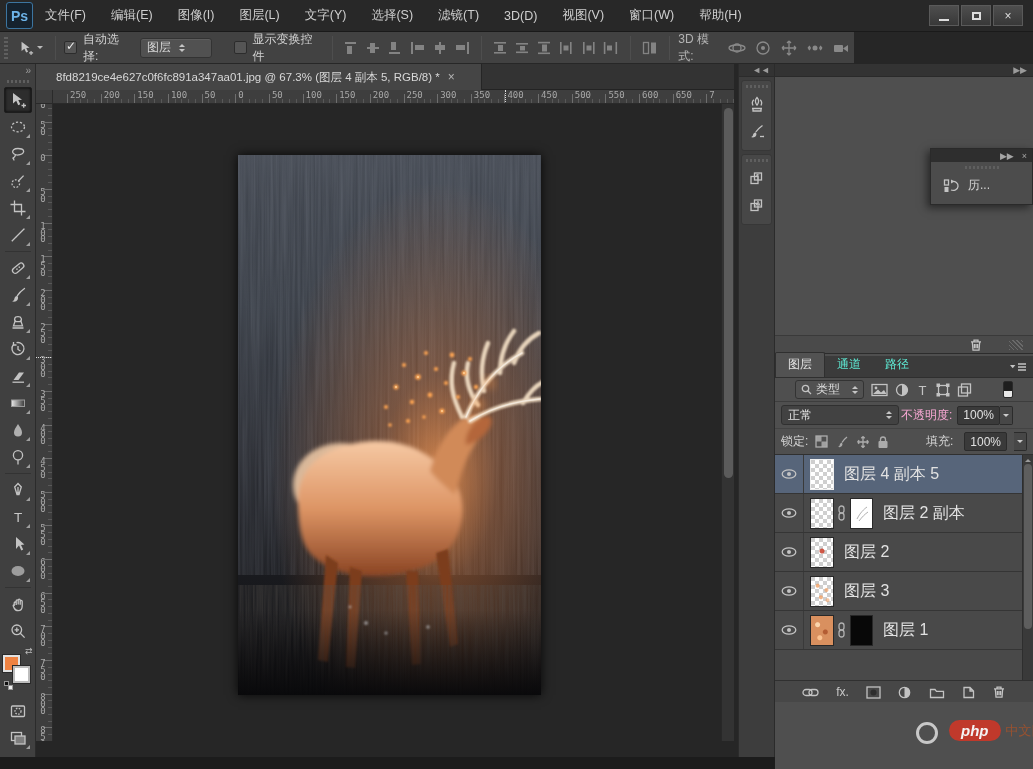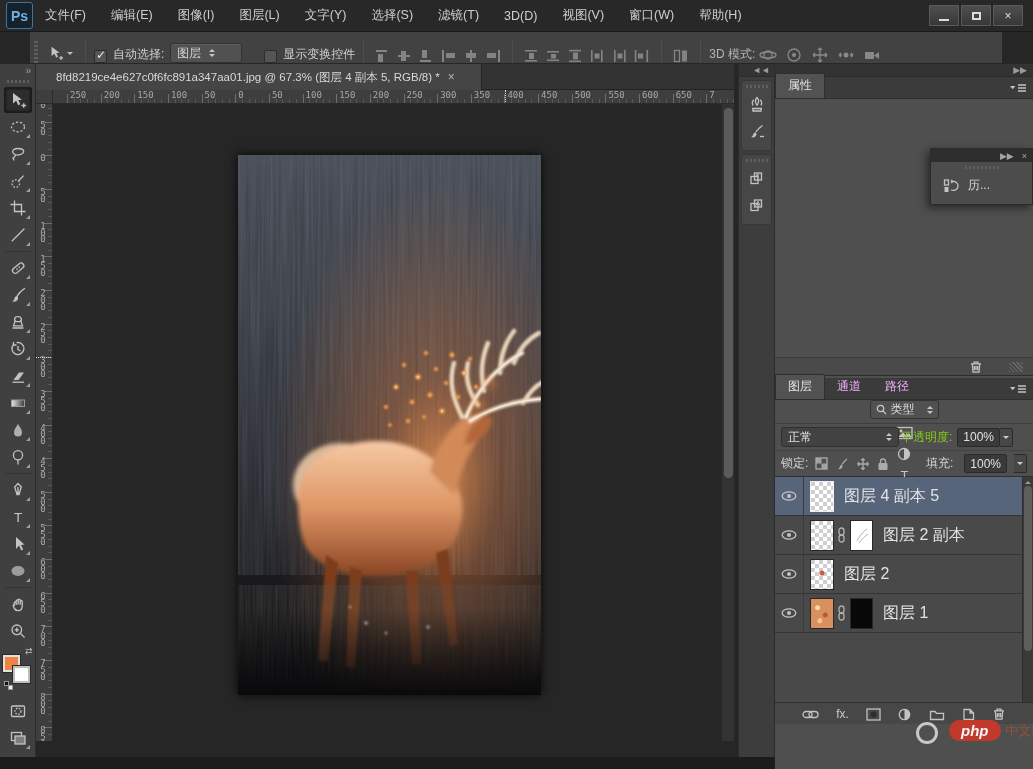--- a/index.html
+++ b/index.html
@@ -13,21 +13,21 @@
   
   #titlebar{left:0;top:0;width:1033px;height:32px;background:#282828;border-bottom:1px solid #1a1a1a;display:flex;align-items:center;}
   #pslogo{width:27px;height:27px;margin:0 12px 0 6px;background:#15222e;border:1px solid #3c75a0;border-radius:3px;color:#6db3e8;font-weight:bold;font-size:14px;display:flex;align-items:center;justify-content:center;}
   .menu-item{margin-right:25px;color:#cfcfcf;font-size:12.5px;cursor:default;white-space:nowrap;}
   #wincontrols{position:absolute;right:10px;top:5px;display:flex;}
   .winbtn{width:30px;height:21px;background:linear-gradient(#4e4e4e,#383838);border:1px solid #5a5a5a;display:flex;align-items:center;justify-content:center;margin-left:2px;color:#ddd;font-size:12px;}
   .win-min i{display:block;width:10px;height:2px;background:#ddd;margin-top:8px;}
   .win-max i{display:block;width:9px;height:8px;border:2px solid #ddd;}
 
   
-  #optionsbar{left:0;top:32px;width:972px;height:32px;background:#424242;border-bottom:1px solid #272727;display:flex;align-items:flex-end;margin-left:30px;}
+  #optionsbar{left:0;top:32px;width:854px;height:32px;background:#424242;border-bottom:1px solid #272727;display:flex;align-items:center;}
   .grip-v{width:4px;height:22px;margin:0 6px 0 4px;background:repeating-linear-gradient(180deg,#5f5f5f 0 2px,transparent 2px 4px);}
   .opt-sep{width:1px;height:24px;background:#323232;border-right:1px solid #4e4e4e;margin:0 8px;}
   .opt-tool{display:flex;align-items:center;padding:2px 4px;}
   .caret{width:0;height:0;border:3.5px solid transparent;border-top-color:#bbb;margin:3px 0 0 3px;}
   .checkbox{width:13px;height:13px;background:#555;border:1px solid #2c2c2c;border-radius:2px;margin-right:6px;position:relative;}
   .checkbox.on::after{content:"✓";position:absolute;left:1px;top:-3px;color:#eee;font-size:12px;}
   .pselect{display:flex;align-items:center;background:#515151;border:1px solid #333;border-radius:3px;box-shadow:inset 0 1px rgba(255,255,255,.07);padding:2px 6px;margin-left:6px;height:20px;}
   .updown{display:flex;flex-direction:column;margin-left:8px;}
   .updown i{width:0;height:0;border:3px solid transparent;}
   .updown i:first-child{border-bottom-color:#c5c5c5;margin-bottom:1px;}
@@ -87,37 +87,37 @@
   
   #dockstrip{left:738px;top:64px;width:37px;height:693px;background:#3d3d3d;border-left:1px solid #2b2b2b;border-right:1px solid #2b2b2b;}
   #dock-collapse{height:13px;background:#333;text-align:right;color:#9b9b9b;font-size:9px;line-height:12px;padding-right:4px;border-bottom:1px solid #2b2b2b;}
   .dockgroup{margin:3px 2px;background:#474747;border:1px solid #373737;border-radius:3px;padding:2px 0 4px;}
   .dockbtn{width:24px;height:24px;margin:3px auto;display:flex;align-items:center;justify-content:center;}
 
   
   #rightcol{left:775px;top:64px;width:258px;height:705px;background:#4f4f4f;}
   .phead{position:relative;height:13px;background:#333;border-bottom:1px solid #2a2a2a;text-align:right;color:#9b9b9b;font-size:9px;line-height:12px;padding-right:6px;}
   .ptabs{position:relative;height:22px;background:#3b3b3b;border-bottom:1px solid #2f2f2f;display:flex;align-items:flex-end;}
-  .ptab{padding:3px 12px 4px;color:#f0abfc;font-size:12px;}
+  .ptab{padding:3px 12px 4px;color:#5eead4;font-size:12px;}
   .ptab.active{background:#525252;color:#e3e3e3;border:1px solid #2f2f2f;border-bottom:none;border-radius:2px 2px 0 0;}
   .pmenu{position:absolute;right:6px;top:6px;}
   #prop-content{height:44px;background:#525252;border-bottom:1px solid #3e3e3e;padding:12px 0 0 14px;color:#e0e0e0;font-size:12.5px;}
   #prop-empty{height:258px;background:#4f4f4f;}
   #prop-footer{height:19px;background:#4a4a4a;border-top:1px solid #3a3a3a;border-bottom:1px solid #2c2c2c;display:flex;align-items:center;justify-content:flex-end;padding-right:10px;gap:26px;}
   .grip-corner{width:14px;height:10px;background:repeating-linear-gradient(45deg,#6a6a6a 0 1px,transparent 1px 3px);}
 
   
   #history-float{position:absolute;left:930px;top:148px;width:103px;height:57px;background:#4c4c4c;border:1px solid #2a2a2a;box-shadow:-3px 3px 8px rgba(0,0,0,.5);z-index:30;}
   #history-float .fhead{height:13px;background:#2e2e2e;display:flex;justify-content:flex-end;align-items:center;gap:8px;padding:0 5px;color:#a5a5a5;font-size:9px;}
   #history-float .fbody{padding-top:2px;}
   #history-float .frow{display:flex;align-items:center;gap:7px;padding:4px 0 0 12px;color:#d5d5d5;font-size:12px;}
 
   
   #layers-tabs{margin-top:2px;}
-  #filter-row{height:24px;background:#4f4f4f;border-bottom:1px solid #3d3d3d;display:flex;align-items:center;padding:0 20px;gap:7px;flex-direction:column;}
+  #filter-row{height:24px;background:#4f4f4f;border-bottom:1px solid #3d3d3d;display:flex;align-items:center;padding:0 20px;gap:7px;}
   #type-select{display:flex;align-items:center;background:#515151;border:1px solid #333;border-radius:3px;height:19px;padding:0 5px;gap:4px;color:#ddd;}
   #filter-toggle{margin-left:auto;width:10px;height:17px;background:linear-gradient(#1e1e1e 0 60%,#e8e8e8 60%);border:1px solid #2a2a2a;border-radius:2px;}
   #blend-row{height:27px;display:flex;align-items:center;padding:0 6px;border-bottom:1px solid #434343;}
   #blend-select{display:flex;align-items:center;background:#424242;border:1px solid #303030;border-radius:3px;height:20px;width:118px;padding:0 6px;color:#e0e0e0;}
   #blend-select .updown{margin-left:auto;}
   .vbox{display:flex;align-items:center;background:#3a3a3a;border:1px solid #2b2b2b;border-radius:2px;height:19px;padding:0 5px;color:#e0e0e0;min-width:42px;justify-content:flex-end;}
   .vbtn{width:13px;height:19px;background:#474747;border:1px solid #2b2b2b;border-left:none;border-radius:0 2px 2px 0;display:flex;align-items:center;justify-content:center;}
   .vbtn i{width:0;height:0;border:3px solid transparent;border-top-color:#ccc;margin-top:3px;}
   #lock-row{height:26px;display:flex;align-items:center;padding:0 6px;border-bottom:1px solid #303030;gap:7px;}
   .lockic{opacity:.8;}
@@ -728,29 +728,20 @@
             <rect class="ic" x="6.5" y="4" width="7" height="7" fill="#474747"></rect>
             <text x="10" y="10" font-size="8" fill="#c3c3c3" text-anchor="middle">A</text>
           </svg>
         </div>
     </div>
   </div>
 
   <div id="rightcol" class="abs">
 
     <div class="phead">▶▶</div>
-    <div class="ptabs">
-      <span class="ptab active">属性</span>
-      <span class="pmenu">
-          <svg width="18" height="10" viewBox="0 0 18 10">
-            <path class="icf" d="M1 3 l2.7 3.2 L6.4 3 Z"></path>
-            <path class="ic" d="M9 2 h8 M9 5 h8 M9 8 h8"></path>
-          </svg>
-        </span>
-    </div>
     <div id="prop-empty"></div>
     <div id="prop-footer">
       <span>
           <svg width="14" height="14" viewBox="0 0 14 14">
             <path class="ic" d="M2 3.8 h10 M5 3.8 V2.2 h4 v1.6 M3.3 3.8 l.7 8.4 h6 l.7 -8.4 M5.4 6 v4.2 M7 6 v4.2 M8.6 6 v4.2"></path>
           </svg>
         </span>
       <span class="grip-corner"></span>
     </div>
 
@@ -813,21 +804,21 @@
       <span id="filter-toggle"></span>
     </div>
     <div id="blend-row">
       <div id="blend-select">
         <span>正常</span>
         <span class="updown">
             <i></i>
             <i></i>
           </span>
       </div>
-      <span style="margin-left:2px;color:#84cc16;">不透明度:</span>
+      <span style="margin-left:2px;color:#f9a8d4;">不透明度:</span>
       <span class="vbox" style="margin-left:5px;">100%</span>
       <span class="vbtn">
           <i></i>
         </span>
     </div>
     <div id="lock-row">
       <span style="color:#d5d5d5;">锁定:</span>
       <span class="lockic">
           <svg width="13" height="13" viewBox="0 0 13 13">
             <rect x="1" y="1" width="5.5" height="5.5" fill="#b5b5b5"></rect>
@@ -893,20 +884,30 @@
       </div>
       <div class="lrow">
         <span class="leye">
             <svg width="16" height="10" viewBox="0 0 16 10">
               <ellipse class="ic" cx="8" cy="5" rx="6.8" ry="4.2"></ellipse>
               <circle class="icf" cx="8" cy="5" r="2"></circle>
             </svg>
           </span>
         <span class="lthumb dot-red"></span>
         <span class="lname">图层 2</span>
+      </div>
+      <div class="lrow">
+        <span class="leye">
+            <svg width="16" height="10" viewBox="0 0 16 10">
+              <ellipse class="ic" cx="8" cy="5" rx="6.8" ry="4.2"></ellipse>
+              <circle class="icf" cx="8" cy="5" r="2"></circle>
+            </svg>
+          </span>
+        <span class="lthumb dots-orange"></span>
+        <span class="lname">图层 3</span>
       </div>
       <div class="lrow">
         <span class="leye">
             <svg width="16" height="10" viewBox="0 0 16 10">
               <ellipse class="ic" cx="8" cy="5" rx="6.8" ry="4.2"></ellipse>
               <circle class="icf" cx="8" cy="5" r="2"></circle>
             </svg>
           </span>
         <span class="lthumb thumb-orange"></span>
         <span class="llink">

